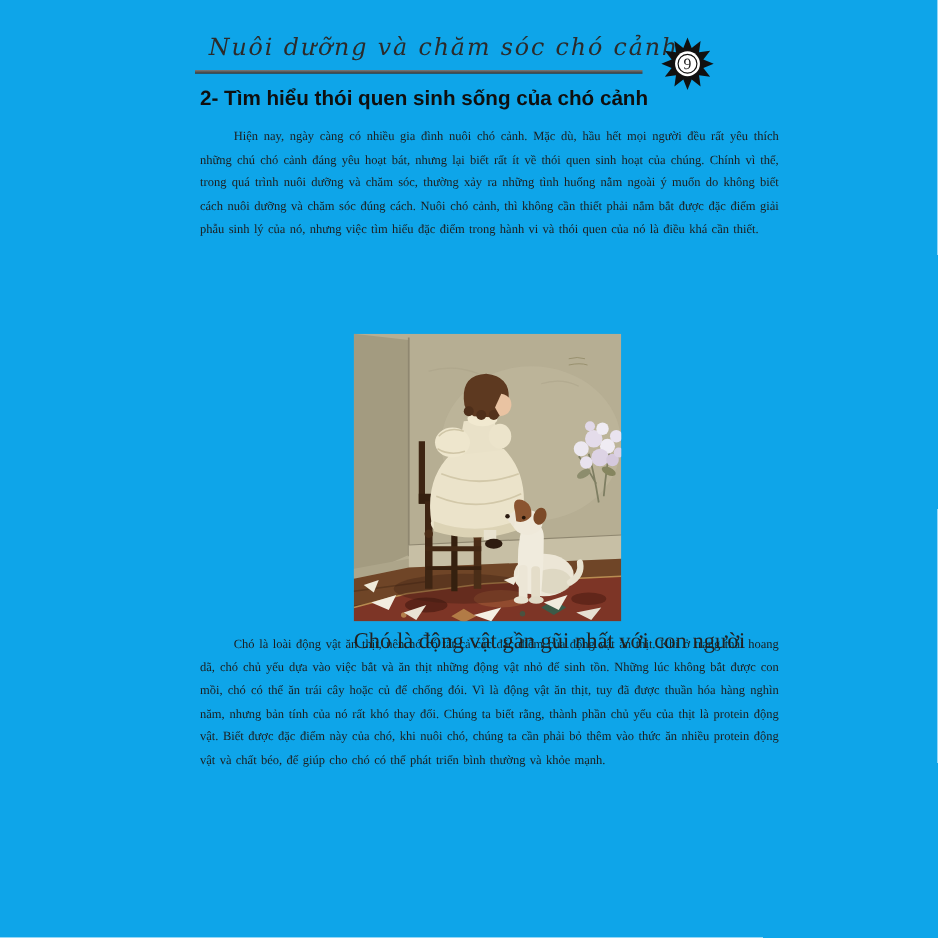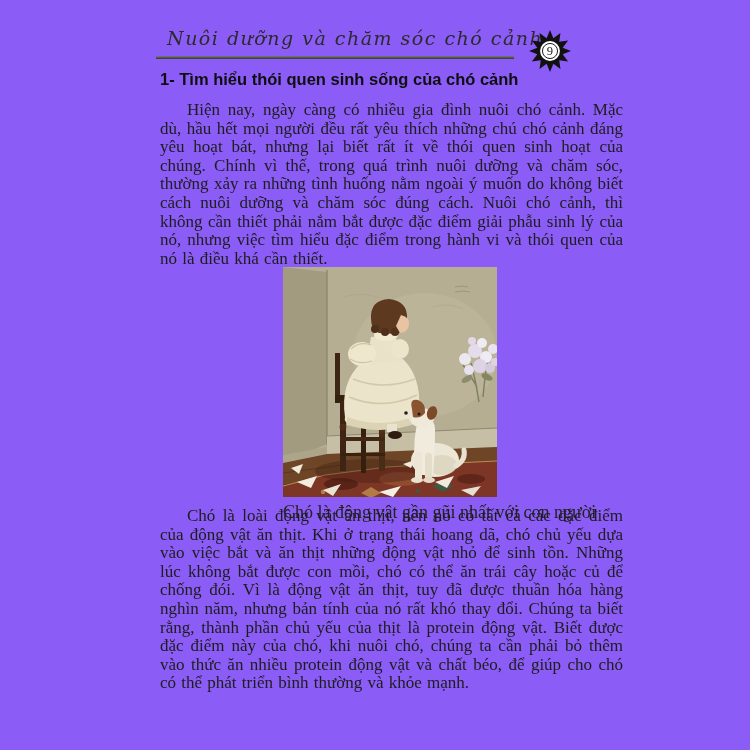--- a/index.html
+++ b/index.html
@@ -1,18 +1,18 @@
 <!DOCTYPE html>
 <html><head>
 <meta charset="utf-8">
 <style>
   html,body { margin:0; padding:0; background:#ffffff; }
   .page {
     position:relative; width:750px; height:750px; margin:0 auto;
-    background:#8b5cf6; overflow:hidden;
+    background:#0ea5e9; overflow:hidden;
     font-family:"Liberation Serif", serif; color:#1d1d1d;
   }
 
   
   .running-title {
     position:absolute; left:167px; top:27px;
     font-family:"DejaVu Serif", serif; font-style:italic;
     font-size:19px; letter-spacing:1.5px; color:#2b2b2b; white-space:nowrap;
   }
   .header-rule {
@@ -28,21 +28,21 @@
   .section-heading {
     position:absolute; left:160px; top:70px; margin:0;
     font-family:"Liberation Sans", sans-serif; font-weight:bold;
     font-size:16.5px; color:#0f0f0f; white-space:nowrap;
   }
 
   
   .para {
     position:absolute; left:160px; width:463px; margin:0;
     text-align:justify; text-indent:27px;
-    font-size:17px; line-height:18.6px; color:#1d1d1d;
+    font-size:10px; line-height:18.6px; color:#1d1d1d;
     word-spacing:1px;
   }
   .para-1 { top:101px; }
   .para-2 { top:507px; }
 
   
   .fig {
     position:absolute; left:283px; top:267px; width:214px; margin:0;
     text-align:center;
   }
@@ -60,21 +60,21 @@
   <span class="running-title">Nuôi dưỡng và chăm sóc chó cảnh</span>
   <div class="header-rule"></div>
 
   <svg class="page-badge" viewBox="0 0 42 42">
     <polygon points="41,21 33.1,24.2 38.3,31 29.8,29.8 31,38.3 24.2,33.1 21,41 17.8,33.1 11,38.3 12.2,29.8 3.7,31 8.9,24.2 1,21 8.9,17.8 3.7,11 12.2,12.2 11,3.7 17.8,8.9 21,1 24.2,8.9 31,3.7 29.8,12.2 38.3,11 33.1,17.8" fill="#111111"></polygon>
     <circle cx="21" cy="21" r="9.5" fill="#ffffff"></circle>
     <circle cx="21" cy="21" r="7.2" fill="#ffffff" stroke="#111111" stroke-width="0.9"></circle>
     <text x="21" y="25" text-anchor="middle">9</text>
   </svg>
 
-  <h2 class="section-heading">1- Tìm hiểu thói quen sinh sống của chó cảnh</h2>
+  <h2 class="section-heading">2- Tìm hiểu thói quen sinh sống của chó cảnh</h2>
 
   <p class="para para-1">Hiện nay, ngày càng có nhiều gia đình nuôi chó cảnh. Mặc dù, hầu hết mọi người đều rất yêu thích những chú chó cảnh đáng yêu hoạt bát, nhưng lại biết rất ít về thói quen sinh hoạt của chúng. Chính vì thế, trong quá trình nuôi dưỡng và chăm sóc, thường xảy ra những tình huống nằm ngoài ý muốn do không biết cách nuôi dưỡng và chăm sóc đúng cách. Nuôi chó cảnh, thì không cần thiết phải nắm bắt được đặc điểm giải phẫu sinh lý của nó, nhưng việc tìm hiểu đặc điểm trong hành vi và thói quen của nó là điều khá cần thiết.</p>
 
   <figure class="fig">
     <svg class="painting" viewBox="0 0 214 230" role="img">
 
       <rect x="0" y="0" width="214" height="230" fill="#b6ae93"></rect>
       <polygon points="0,0 44,5 44,177 0,196" fill="#a39b80"></polygon>
       <line x1="44" y1="3" x2="44" y2="178" stroke="#8f8770" stroke-width="1.4"></line>
       <ellipse cx="142" cy="88" rx="72" ry="62" fill="#c2ba9f" opacity="0.5"></ellipse>

